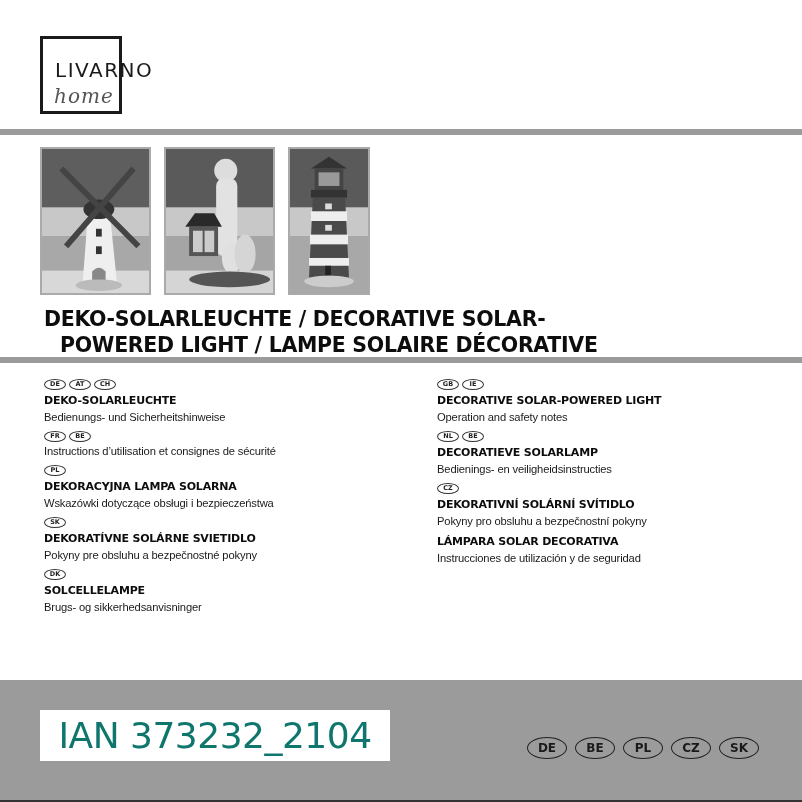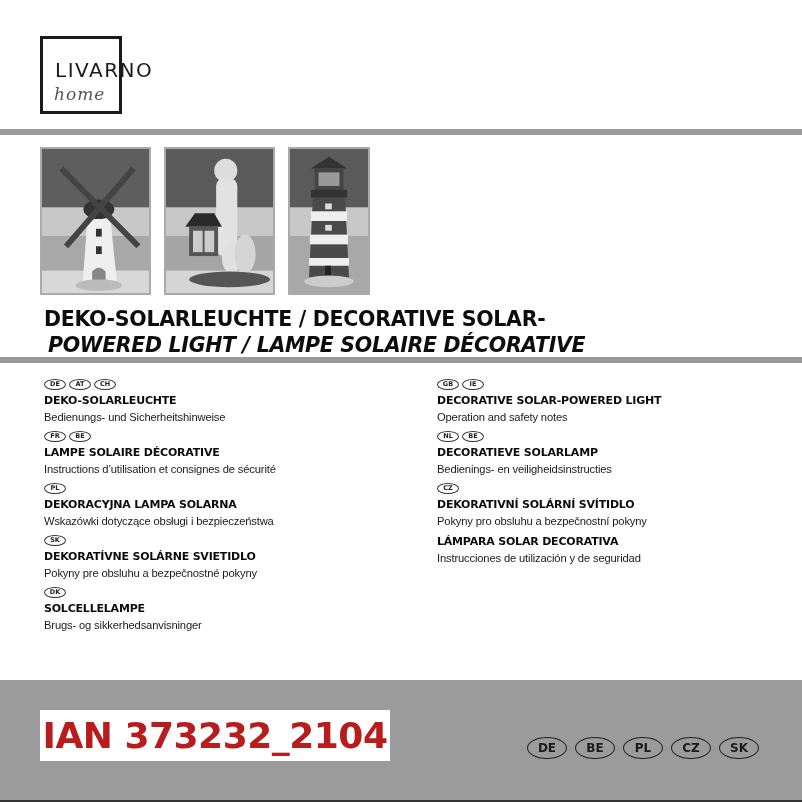--- a/index.html
+++ b/index.html
@@ -3,50 +3,50 @@
   <meta charset="utf-8">
   <style>
     * { margin: 0; padding: 0; box-sizing: border-box; }
     html, body { width: 802px; height: 802px; background: #ffffff; overflow: hidden; }
     body { position: relative; font-family: "DejaVu Sans", sans-serif; color: #111; }
 
     .logo { position: absolute; left: 40px; top: 36px; width: 170px; height: 80px; }
     .logo-frame { position: absolute; left: 0; top: 0; width: 82px; height: 78px; border: 3px solid #1a1a1a; }
     .logo-gap { position: absolute; left: 82px; top: 30px; width: 8px; height: 24px; background: #fff; }
     .logo-word { position: absolute; left: 15px; top: 22px; font-family: "DejaVu Sans", sans-serif; font-size: 20px; letter-spacing: 1.5px; color: #1a1a1a; font-weight: 500; }
-    .logo-home { position: absolute; left: 14px; top: 48px; font-family: "DejaVu Serif", serif; font-style: italic; font-size: 17px; color: #555; letter-spacing: 1px; }
+    .logo-home { position: absolute; left: 14px; top: 48px; font-family: "DejaVu Serif", serif; font-style: italic; font-size: 20px; color: #555; letter-spacing: 1px; }
 
     .rule { position: absolute; left: 0; width: 802px; height: 6px; background: #9b9b9b; }
     .rule-top { top: 129px; }
     .rule-mid { top: 357px; }
 
     .photos { position: absolute; top: 147px; left: 40px; display: flex; gap: 13px; }
     .photo { height: 148px; border: 2px solid #aaa; background: #888; position: relative; overflow: hidden; }
     .photo svg { display: block; width: 100%; height: 100%; }
     .photo-1 { width: 111px; }
     .photo-2 { width: 111px; }
     .photo-3 { width: 82px; }
 
     .main-title { position: absolute; left: 44px; top: 306px; font-family: "DejaVu Sans", sans-serif; font-weight: bold; font-size: 20.5px; line-height: 26px; color: #0d0d0d; letter-spacing: -0.3px; }
     .main-title span { display: block; white-space: nowrap; }
-    .main-title .l2 { margin-left: 4px; font-style: italic; }
+    .main-title .l2 { margin-left: 16px; }
 
     .col { position: absolute; top: 377px; }
     .col-left { left: 44px; }
     .col-right { left: 437px; }
     .entry { margin-bottom: 4px; }
     .badges { display: flex; gap: 3px; height: 14px; align-items: center; margin-bottom: 1px; }
     .badge-sm { display: inline-flex; align-items: center; justify-content: center; width: 22px; height: 11px; border: 1px solid #333; border-radius: 50%; font-family: "DejaVu Sans", sans-serif; font-weight: bold; font-size: 6.5px; color: #222; }
     .entry-title { font-family: "DejaVu Sans", sans-serif; font-weight: bold; font-size: 11px; line-height: 18px; white-space: nowrap; letter-spacing: -0.2px; color: #0d0d0d; }
     .entry-sub { font-family: Liberation Sans, sans-serif; font-size: 11.2px; line-height: 15px; white-space: nowrap; color: #1a1a1a; letter-spacing: -0.15px; }
 
     .footer { position: absolute; left: 0; top: 680px; width: 802px; height: 122px; background: #9b9b9b; }
     .footer-line { position: absolute; left: 0; bottom: 0; width: 802px; height: 2px; background: #333; }
     .ian-box { position: absolute; left: 40px; top: 30px; width: 350px; height: 51px; background: #fff; display: flex; align-items: center; justify-content: center; }
-    .ian-text { font-family: "DejaVu Sans", sans-serif; font-size: 36px; font-weight: bold; color: #b91c1c; letter-spacing: -0.5px; }
+    .ian-text { font-family: "DejaVu Sans", sans-serif; font-size: 36px; font-weight: normal; color: #0f766e; letter-spacing: -0.5px; }
     .country-row { position: absolute; top: 57px; left: 527px; display: flex; gap: 8px; }
     .badge-lg { display: inline-flex; align-items: center; justify-content: center; width: 40px; height: 22px; border: 1.5px solid #222; border-radius: 50%; font-family: "DejaVu Sans", sans-serif; font-weight: bold; font-size: 12px; color: #1a1a1a; }
   </style>
 </head>
 <body>
 
 <div class="logo">
   <div class="logo-frame"></div>
   <div class="logo-gap"></div>
   <div class="logo-word">LIVARNO</div>
@@ -128,21 +128,20 @@
       <span class="badge-sm">CH</span>
     </div>
     <div class="entry-title">DEKO-SOLARLEUCHTE</div>
     <div class="entry-sub">Bedienungs- und Sicherheitshinweise</div>
   </div>
   <div class="entry">
     <div class="badges">
       <span class="badge-sm">FR</span>
       <span class="badge-sm">BE</span>
     </div>
-    <div class="entry-title">LAMPE SOLAIRE DÉCORATIVE</div>
     <div class="entry-sub">Instructions d’utilisation et consignes de sécurité</div>
   </div>
   <div class="entry">
     <div class="badges">
       <span class="badge-sm">PL</span>
     </div>
     <div class="entry-title">DEKORACYJNA LAMPA SOLARNA</div>
     <div class="entry-sub">Wskazówki dotyczące obsługi i bezpieczeństwa</div>
   </div>
   <div class="entry">

